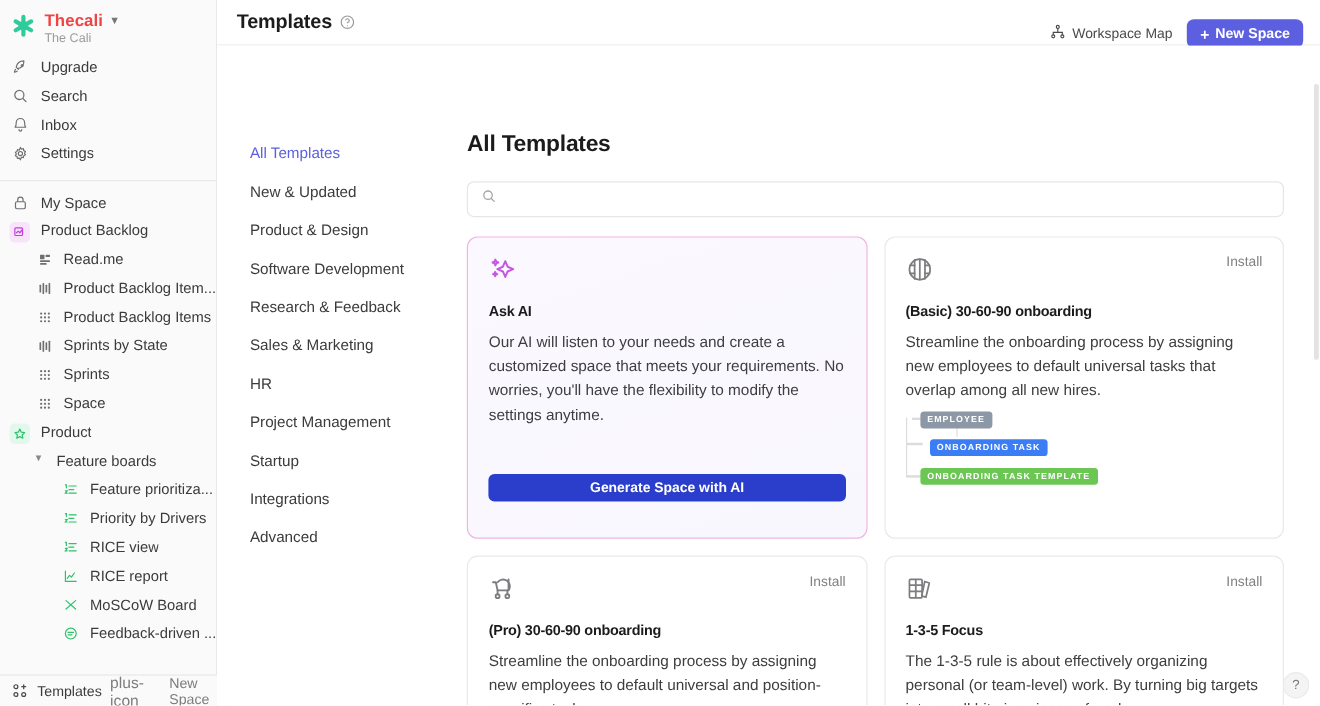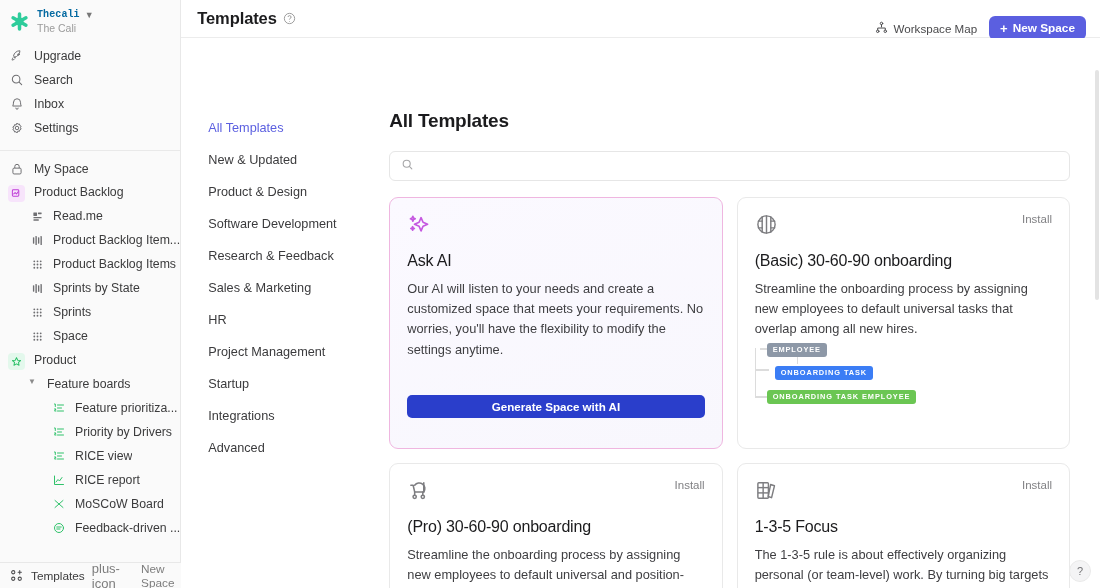--- a/index.html
+++ b/index.html
@@ -17,21 +17,21 @@
     width: 190px; height: 588px;
     background: #fafafa;
     border-right: 1px solid #e8e8e8;
     position: relative;
     display: flex; flex-direction: column;
   }
   .ws-header { display: flex; align-items: flex-start; padding: 8px 10px 8px 8px; height: 44px; }
   .ws-logo { width: 22px; height: 22px; flex: 0 0 22px; margin-top: 2px; margin-right: 7px; display: flex; align-items: center; justify-content: center; }
   .ws-names { display: flex; flex-direction: column; line-height: 1.15; padding-top: 1px; }
   .ws-title-row { display: flex; align-items: center; gap: 5px; }
-  .ws-title { font-size: 10px; font-weight: bold; color: #0369a1; letter-spacing: .1px; font-family: Liberation Mono, monospace; }
+  .ws-title { font-size: 14px; font-weight: bold; color: #ef4444; letter-spacing: .1px; }
   .ws-caret { font-size: 9px; color: #777; }
   .ws-sub { font-size: 10.5px; color: #9b9b9b; margin-top: 1px; }
 
   .nav-group { padding: 0 0 4px 0; }
   .nav-item {
     display: flex; align-items: center; height: 24px;
     padding-left: 9px; cursor: pointer; gap: 10px;
   }
   .nav-ico { width: 15px; height: 15px; flex: 0 0 15px; display: flex; align-items: center; justify-content: center; color: #6f6f70; }
   .nav-label { font-size: 12.3px; color: #3b3b3c; white-space: nowrap; overflow: hidden; text-overflow: ellipsis; }
@@ -98,21 +98,21 @@
     border: 1px solid #e9e9e9; border-radius: 9px; background: #fff;
     padding: 15px 17px 16px 17px; position: relative; min-height: 252px; cursor: pointer;
   }
   .card.ai {
     border: 1px solid #efb6e0;
     background: linear-gradient(160deg,#fbf9ff 0%, #f8f7fd 100%);
   }
   .card-head { display: flex; align-items: flex-start; justify-content: space-between; height: 30px; }
   .card-ico { color: #7d7d80; display: flex; align-items: flex-start; }
   .install-lbl { font-size: 11.5px; color: #818184; cursor: pointer; }
-  .card-title { font-size: 16px; font-weight: normal; color: #1b1b1d; margin-top: 9px; letter-spacing: -.2px; }
+  .card-title { font-size: 12px; font-weight: bold; color: #1b1b1d; margin-top: 9px; letter-spacing: -.2px; }
   .card-desc { font-size: 12.8px; line-height: 1.58; color: #3e3e41; margin-top: 9px; }
 
   .gen-btn {
     position: absolute; left: 17px; right: 17px; bottom: 30px;
     height: 23px; background: #2a3ecb; color: #fff; border: none; border-radius: 5px;
     font-size: 11.6px; font-weight: bold; cursor: pointer;
     font-family: "Liberation Sans", sans-serif;
   }
 
   .diagram { position: absolute; left: 17px; bottom: 36px; width: 250px; height: 72px; }
@@ -509,21 +509,21 @@
 
             <div class="diagram">
               <div class="dg-line" style="left:0;top:8px;width:1.5px;height:22px;"></div>
               <div class="dg-line" style="left:0;top:29px;width:14px;height:1.5px;"></div>
               <div class="dg-line" style="left:0;top:29px;width:1.5px;height:28px;"></div>
               <div class="dg-line" style="left:0;top:56px;width:20px;height:1.5px;"></div>
               <div class="dg-line" style="left:5px;top:8px;width:12px;height:1.5px;"></div>
               <div class="dg-line" style="left:42px;top:16px;width:1.2px;height:8px;"></div>
               <div class="dg-tag" style="left:12px;top:3px;background:#8d98a7;">EMPLOYEE</div>
               <div class="dg-tag" style="left:20px;top:26px;background:#3b7df5;">ONBOARDING TASK</div>
-              <div class="dg-tag" style="left:12px;top:50px;background:#6bc653;">ONBOARDING TASK EMPLOYEE</div>
+              <div class="dg-tag" style="left:12px;top:50px;background:#6bc653;">ONBOARDING TASK TEMPLATE</div>
             </div>
           </div>
 
           <div class="card">
             <div class="card-head">
               <span class="card-ico">
                 <svg width="23" height="23" viewBox="0 0 24 24" fill="none" stroke="#7d7d80" stroke-width="1.6" stroke-linecap="round" stroke-linejoin="round">
                   <path d="M4 6.5h2.4l1.6 7h9.5a5.5 5.5 0 0 0-9.5-7"></path>
                   <path d="M17.5 4v9.5"></path>
                   <line x1="8" y1="13.5" x2="8" y2="17"></line>

